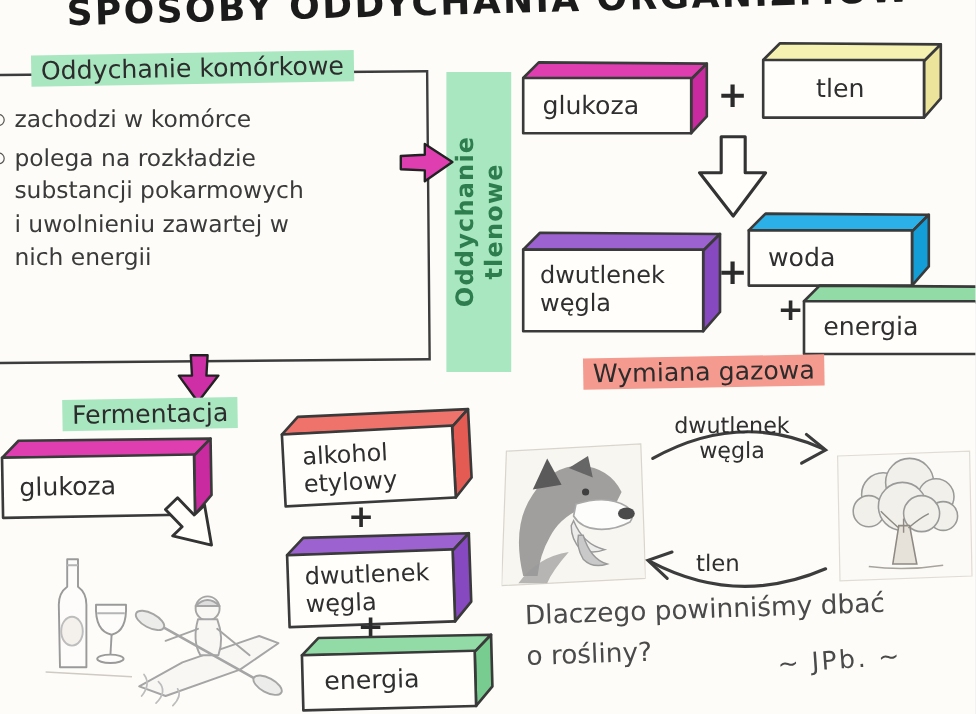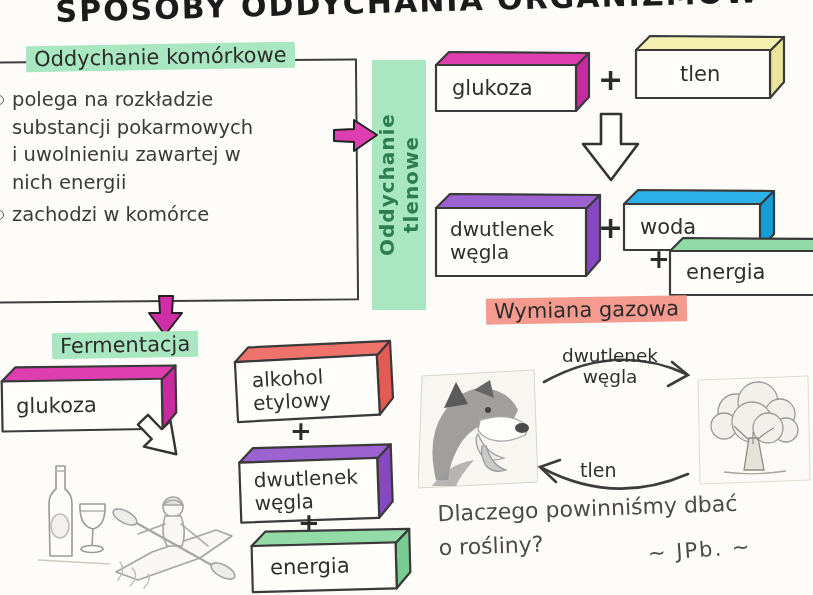--- a/index.html
+++ b/index.html
@@ -50,25 +50,25 @@
 
 <div class="canvas">
 
   <div class="abs title">SPOSOBY ODDYCHANIA ORGANIZMÓW</div>
 
   <div class="abs cr-box"></div>
   <div class="abs heading hl hl-green cr-heading">Oddychanie komórkowe</div>
   <div class="abs bullets">
     <div class="bullet-item">
       <span class="bullet-dot"></span>
-      <span>polega na rozkładzie substancji pokarmowych i uwolnieniu zawartej w nich energii</span>
+      <span>zachodzi w komórce</span>
     </div>
     <div class="bullet-item">
       <span class="bullet-dot"></span>
-      <span>zachodzi w komórce</span>
+      <span>polega na rozkładzie substancji pokarmowych i uwolnieniu zawartej w nich energii</span>
     </div>
   </div>
 
   <div class="abs vertical-label">Oddychanie tlenowe</div>
 
   <svg class="abs" style="left:332px;top:116px" width="48" height="40" viewBox="0 0 48 40">
     <polygon points="2,14 22,13 22,4 45,19 22,35 22,26 2,25" fill="#df3eb1" stroke="#222" stroke-width="2" stroke-linejoin="round"></polygon>
   </svg>
 
   <div class="abs box3d" style="left:434px;top:50px">
@@ -99,21 +99,21 @@
     <svg width="168" height="86" viewBox="0 0 168 86">
       <polygon points="2,16 16,2 166,3 152,17" fill="#9c62d0" stroke="#3a3a3a" stroke-width="2.2" stroke-linejoin="round"></polygon>
       <polygon points="152,17 166,3 166,68 152,84" fill="#8749bf" stroke="#3a3a3a" stroke-width="2.2" stroke-linejoin="round"></polygon>
       <rect x="2" y="16" width="150" height="68" fill="#fffefb" stroke="#3a3a3a" stroke-width="2.2" stroke-linejoin="round"></rect>
     </svg>
     <span class="box-label" style="left:16px;top:26px;font-size:20px;width:120px">dwutlenek węgla</span>
   </div>
 
   <div class="abs plus" style="left:598px;top:210px">+</div>
 
-  <div class="abs box3d" style="left:622px;top:188px">
+  <div class="abs box3d" style="left:622px;top:176px">
     <svg width="154" height="64" viewBox="0 0 154 64">
       <polygon points="2,16 16,2 152,3 138,17" fill="#2bb1e7" stroke="#3a3a3a" stroke-width="2.2" stroke-linejoin="round"></polygon>
       <polygon points="138,17 152,3 152,46 138,62" fill="#149ed8" stroke="#3a3a3a" stroke-width="2.2" stroke-linejoin="round"></polygon>
       <rect x="2" y="16" width="136" height="46" fill="#fffefb" stroke="#3a3a3a" stroke-width="2.2" stroke-linejoin="round"></rect>
     </svg>
     <span class="box-label" style="left:18px;top:27px;font-size:21px">woda</span>
   </div>
 
   <div class="abs plus" style="left:648px;top:244px;font-size:26px">+</div>
 

